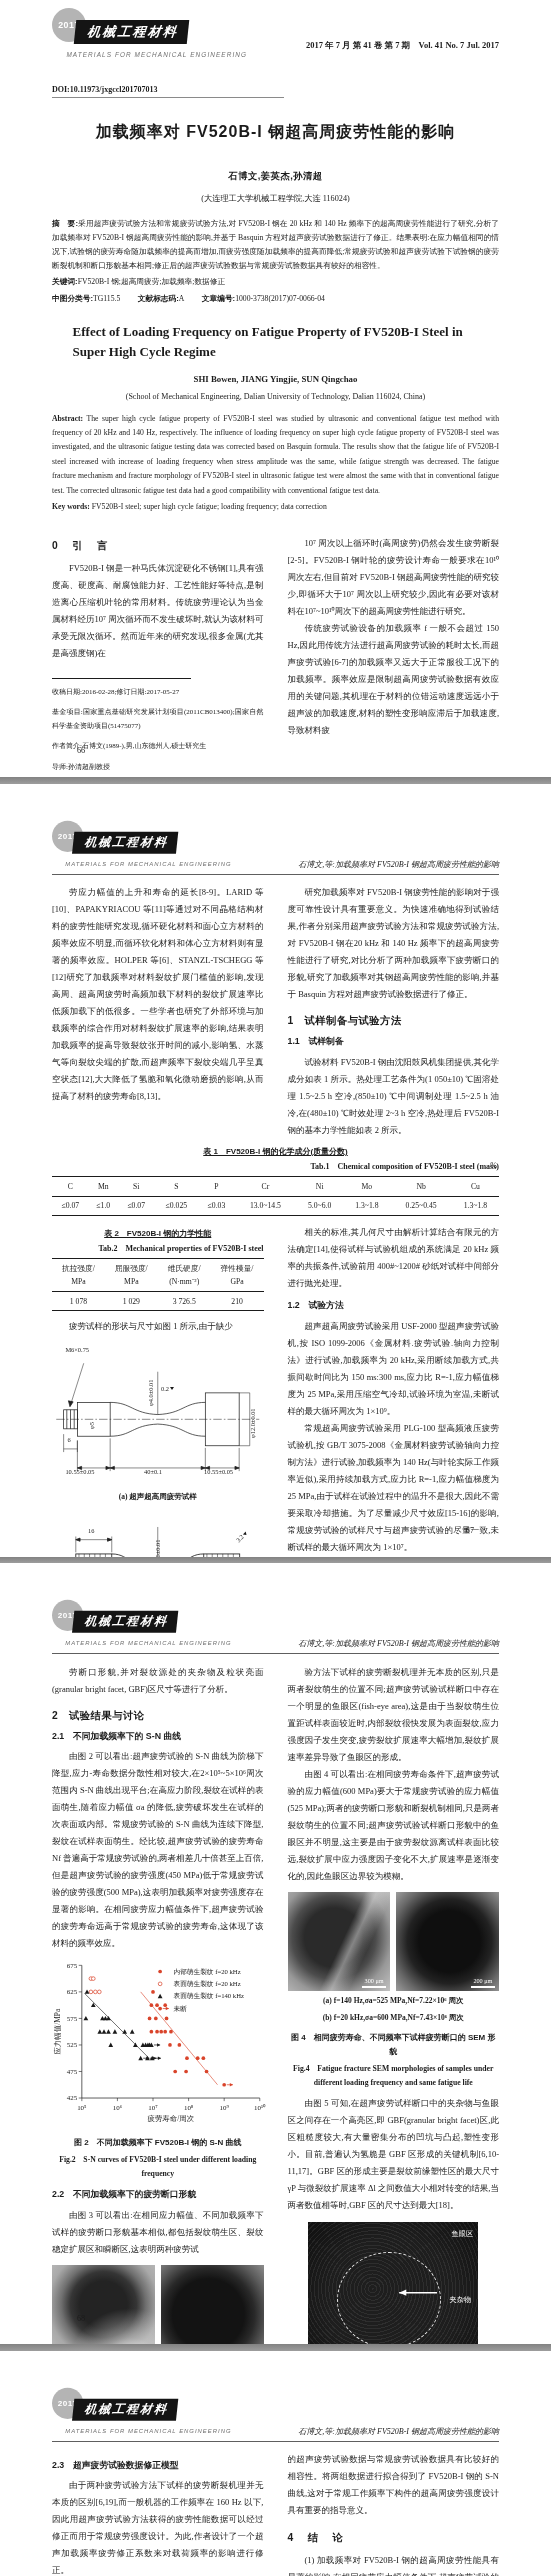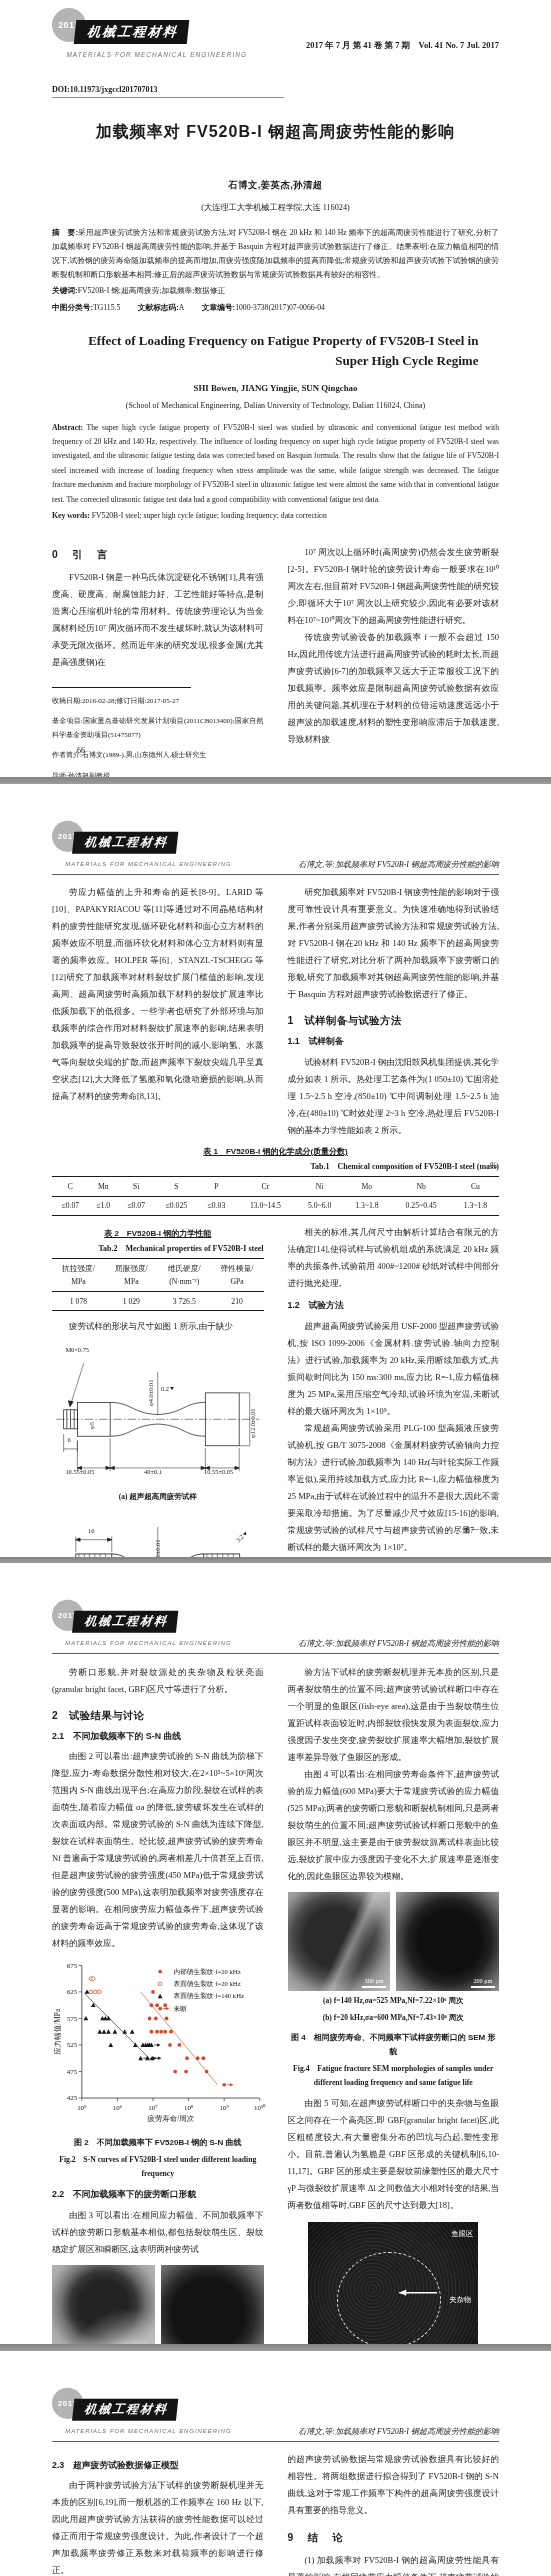--- a/index.html
+++ b/index.html
@@ -18,27 +18,27 @@
     letter-spacing:1.1px;color:#6f6f6f;white-space:nowrap;}
   .p1-rule{position:absolute;left:52px;top:97px;width:232px;border-top:0.8px solid #8a8a8a;}
   .issue-line{font:700 8.5px "Liberation Serif",serif;margin-bottom:14px;white-space:nowrap;}
   .run-header{display:flex;justify-content:space-between;align-items:flex-end;padding-top:33px;
     border-bottom:1px solid #5e5e5e;height:91px;box-sizing:border-box;margin-bottom:9.3px;}
   .run-header .logo{transform:scale(.92);transform-origin:left bottom;}
   .run-title{font:italic 8px "Liberation Serif",serif;margin-bottom:4.1px;white-space:nowrap;color:#222;}
   
   .doi{font:700 8px "Liberation Serif",serif;margin-top:18.5px;}
   .cn-title{font:700 16px "Liberation Sans",sans-serif;text-align:center;letter-spacing:1px;margin:28px 0 0;}
-  .authors{font:700 9.3px "Liberation Sans",sans-serif;text-align:center;margin-top:36px;letter-spacing:0.5px;}
+  .authors{font:700 9.3px "Liberation Sans",sans-serif;text-align:center;margin-top:27px;letter-spacing:0.5px;}
   .affil{font:8.2px "Liberation Serif",serif;text-align:center;margin-top:10.3px;}
   .abstract{font-size:7.7px;line-height:14px;text-align:justify;margin:13.4px 0 0;}
   .lbl{font-weight:700;font-family:"Liberation Sans",sans-serif;}
   .kw,.clc{font-size:7.7px;line-height:14.4px;margin:2.1px 0 0;}
   .clc .gap{display:inline-block;width:17.5px;}
-  .en-title{font:700 13px "Liberation Serif",serif;text-align:right;line-height:20.6px;margin:15.5px 20.6px 0;}
+  .en-title{font:700 13px "Liberation Serif",serif;text-align:left;line-height:20.6px;margin:15.5px 20.6px 0;}
   .en-authors{font:700 8.8px "Liberation Serif",serif;text-align:center;margin-top:11.3px;}
   .en-affil{font:8px "Liberation Serif",serif;text-align:center;margin-top:8.2px;}
   .en-abstract{font-size:7.7px;line-height:14.4px;text-align:justify;margin:10.3px 0 0;}
   .en-kw{font-size:7.7px;line-height:14.4px;margin:2.1px 0 0;}
   
   .cols{display:flex;gap:24px;}
   .col{flex:1;min-width:0;}
   .para{font-size:8.5px;line-height:17px;text-align:justify;text-indent:2em;margin:0;}
   .noindent{text-indent:0;}
   .sec{font:700 10.3px "Liberation Sans",sans-serif;margin:11.3px 0 7.2px;letter-spacing:2.1px;}
@@ -510,21 +510,21 @@
         <h4 class="subsec">2.3　超声疲劳试验数据修正模型</h4>
         <div>
             <p class="para">由于两种疲劳试验方法下试样的疲劳断裂机理并无本质的区别[6,19],而一般机器的工作频率在 160 Hz 以下,因此用超声疲劳试验方法获得的疲劳性能数据可以经过修正而用于常规疲劳强度设计。为此,作者设计了一个超声加载频率疲劳修正系数来对载荷频率的影响进行修正。</p>
           </div>
 
       </div>
       <div class="col">
         <div>
             <p class="para noindent">的超声疲劳试验数据与常规疲劳试验数据具有比较好的相容性。将两组数据进行拟合得到了 FV520B-I 钢的 S-N 曲线,这对于常规工作频率下构件的超高周疲劳强度设计具有重要的指导意义。</p>
           </div>
-        <h3 class="sec">9　结　论</h3>
+        <h3 class="sec">4　结　论</h3>
         <div>
             <p class="para">(1) 加载频率对 FV520B-I 钢的超高周疲劳性能具有显著的影响,在相同疲劳应力幅值条件下,超声疲劳试验的疲劳寿命远高于常规疲劳试验的疲劳寿命,超声疲劳试验的疲劳强度(450 MPa)低于常规疲劳试验的疲劳强度(500 MPa)。</p>
           </div>
 
       </div>
     </div>
 
   </section>
 
 </div>

